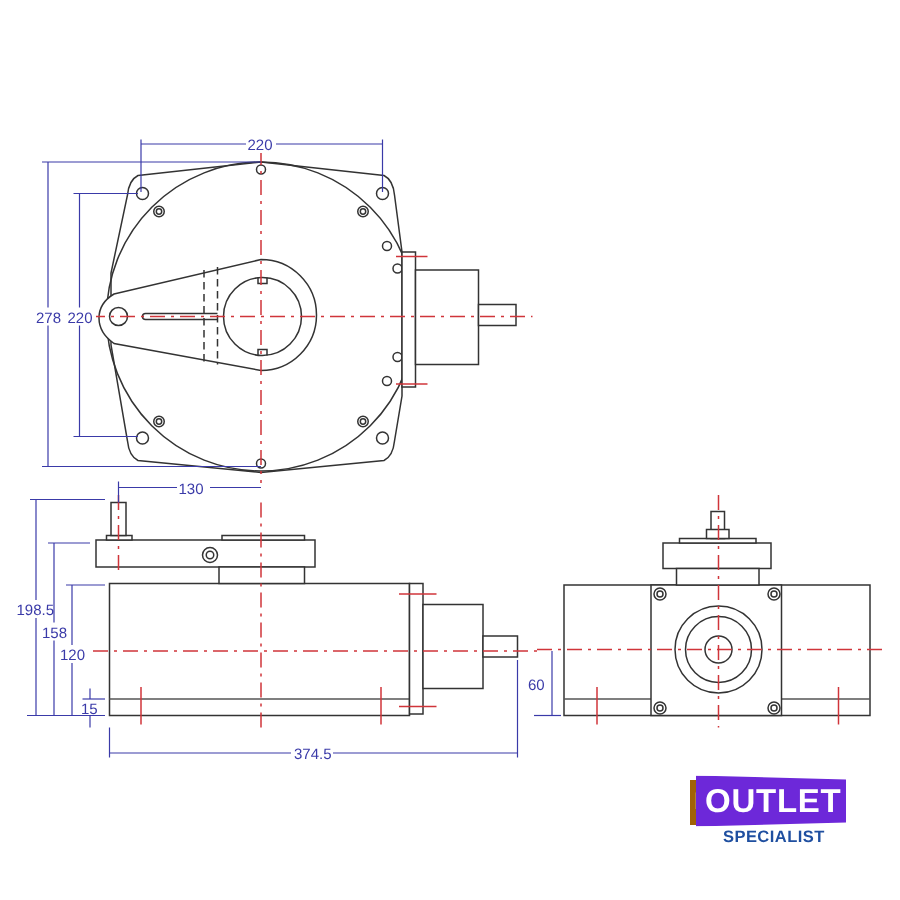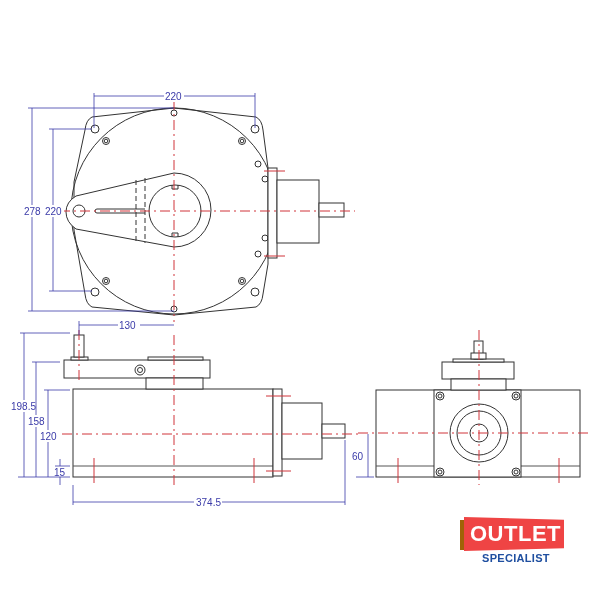--- a/index.html
+++ b/index.html
@@ -1,21 +1,21 @@
 <!DOCTYPE html>
 <html><head>
 <meta charset="utf-8">
 <style>
   html, body { margin: 0; padding: 0; background: #ffffff; }
   body { width: 600px; height: 600px; position: relative; overflow: hidden; font-family: "Liberation Sans", sans-serif; }
   #drawing { position: absolute; left: 0; top: 0; width: 600px; height: 600px; }
   .dim-text { font-family: "Liberation Sans", sans-serif; font-size: 10px; fill: #3a3aa8; }
   .logo { position: absolute; left: 436px; top: 517px; width: 150px; height: 50px; }
   .logo-de { position: absolute; left: 0; top: 3px; width: 28px; height: 30px; background: #a16207; color: #fff; font-weight: bold; font-size: 16px; display: flex; align-items: center; justify-content: center; font-family: "Liberation Sans", sans-serif; margin-left: 24px; }
-  .logo-outlet { position: absolute; left: 28px; top: 0; width: 100px; height: 34px; background: #ef4444; color: #fff; font-weight: bold; font-size: 22px; display: flex; align-items: center; justify-content: flex-start; padding-left: 6px; box-sizing: border-box; clip-path: polygon(0 0, 100% 8%, 100% 92%, 0 100%); font-family: "Liberation Sans", sans-serif; letter-spacing: 0.5px; }
+  .logo-outlet { position: absolute; left: 28px; top: 0; width: 100px; height: 34px; background: #6d28d9; color: #fff; font-weight: bold; font-size: 22px; display: flex; align-items: center; justify-content: flex-start; padding-left: 6px; box-sizing: border-box; clip-path: polygon(0 0, 100% 8%, 100% 92%, 0 100%); font-family: "Liberation Sans", sans-serif; letter-spacing: 0.5px; }
   .logo-spec { position: absolute; left: 46px; top: 35px; color: #1f4fa0; font-weight: bold; font-size: 11px; letter-spacing: 0.3px; font-family: Liberation Sans, sans-serif; }
 </style>
 </head>
 <body>
 
 <svg id="drawing" viewBox="0 0 600 600" xmlns="http://www.w3.org/2000/svg">
   <defs>
     <marker id="arr" markerWidth="6" markerHeight="6" refX="3" refY="3" orient="auto">
       <circle cx="3" cy="3" r="1.2" fill="#3a3aa8"></circle>
     </marker>

